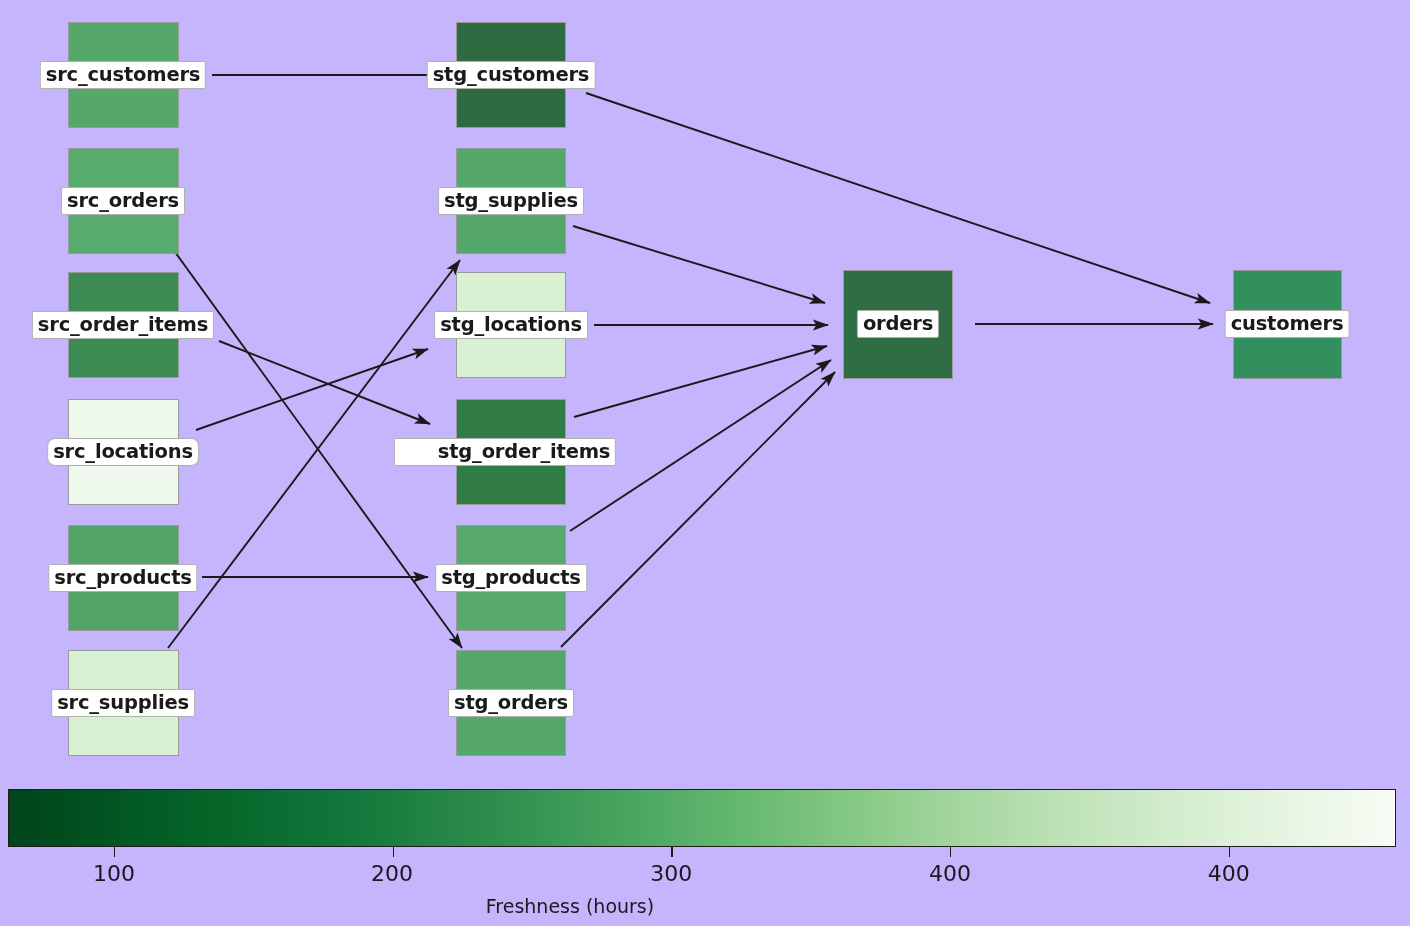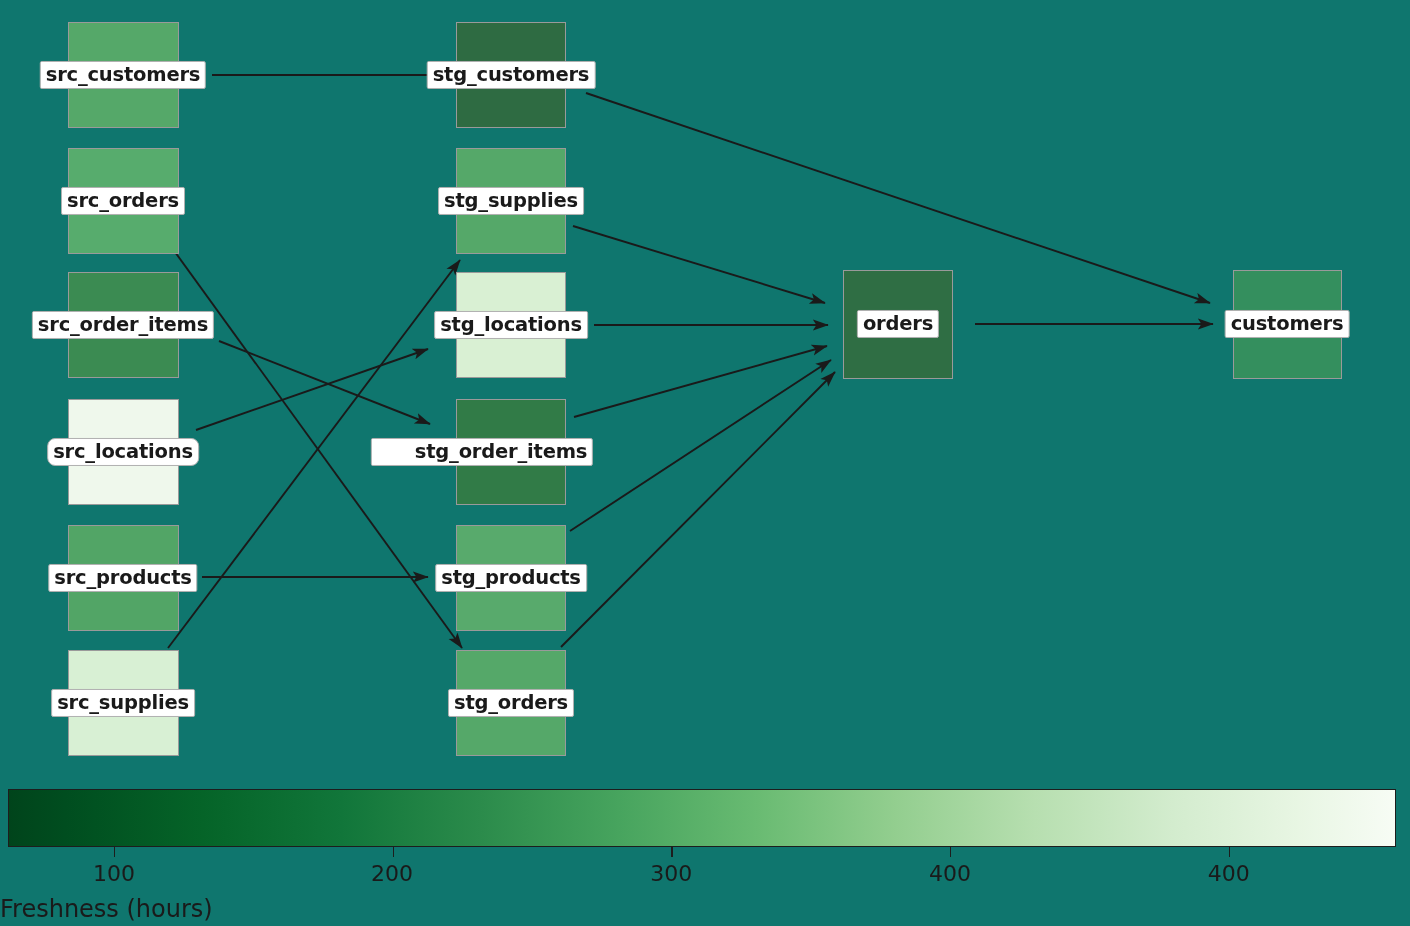--- a/index.html
+++ b/index.html
@@ -1,36 +1,36 @@
 <!DOCTYPE html>
 <html><head>
 <meta charset="utf-8">
 <style>
   html,body{margin:0;padding:0;background:#ffffff;}
   body{width:1410px;height:926px;font-family:"DejaVu Sans","Liberation Sans",sans-serif;overflow:hidden;}
-  #stage{position:relative;width:1410px;height:926px;background:#0f766e;}
+  #stage{position:relative;width:1410px;height:926px;background:#c4b5fd;}
   #graph{position:absolute;left:0;top:0;width:1410px;height:780px;}
   .node{position:absolute;box-sizing:border-box;border:1.3px solid #9a9a9a;}
   .nodelabel{position:absolute;transform:translate(-50%,-50%);
     background:#ffffff;border:1.4px solid #b0b0b0;border-radius:2px;
     padding:2px 5px 3px 5px;font-size:19.5px;font-weight:bold;color:#1a1a1a;
     white-space:nowrap;line-height:1.08;letter-spacing:-0.2px;}
   #edges{position:absolute;left:0;top:0;width:1410px;height:780px;overflow:visible;}
   #cbar{position:absolute;left:8px;top:789px;width:1388px;height:58px;
         box-sizing:border-box;border:1.4px solid #1d1d1d;
         background:linear-gradient(to right,
           #00441b 0%, #004d1f 4%, #056428 14%, #11763a 24%,
           #2b8b4b 34%, #47a45e 44%, #69bb72 54%, #93ce8f 64%,
           #b7dfb0 74%, #d3ecce 84%, #e8f6e3 93%, #f7fcf5 100%);}
   #cbticks{position:absolute;left:0;top:847px;width:1410px;height:12px;}
   .cbtick{position:absolute;top:0;width:1.4px;height:10px;background:#1d1d1d;}
   .cblabel{position:absolute;top:861px;transform:translateX(-50%);
     font-size:22px;color:#1a1a1a;white-space:nowrap;}
-  #cbtitle{position:absolute;top:895px;left:0;width:1140px;text-align:left;
-    font-size:24px;color:#1a1a1a;}
+  #cbtitle{position:absolute;top:895px;left:0;width:1140px;text-align:center;
+    font-size:19px;color:#1a1a1a;}
 </style>
 </head>
 <body>
 
 <div id="stage">
 
   <div id="graph">
     <svg id="edges" viewBox="0 0 1410 780" preserveAspectRatio="none">
       <defs>
         <marker id="ah" markerWidth="9" markerHeight="9" refX="8" refY="3.1" orient="auto" markerUnits="strokeWidth">
@@ -73,21 +73,21 @@
     <div id="nodelabels">
         <div class="nodelabel" style="left: 123px; top: 75px;">src_customers</div>
         <div class="nodelabel" style="left: 123px; top: 201px;">src_orders</div>
         <div class="nodelabel" style="left: 123px; top: 325px; text-align: center;">src_order_items</div>
         <div class="nodelabel" style="left: 123px; top: 452px; border-radius: 8px;">src_locations</div>
         <div class="nodelabel" style="left: 123px; top: 578px;">src_products</div>
         <div class="nodelabel" style="left: 123px; top: 703px;">src_supplies</div>
         <div class="nodelabel" style="left: 511px; top: 75px;">stg_customers</div>
         <div class="nodelabel" style="left: 511px; top: 201px;">stg_supplies</div>
         <div class="nodelabel" style="left: 511px; top: 325px;">stg_locations</div>
-        <div class="nodelabel" style="left: 482px; top: 452px; padding-left: 43px;">stg_order_items</div>
+        <div class="nodelabel" style="left: 505px; top: 452px; padding-left: 43px;">stg_order_items</div>
         <div class="nodelabel" style="left: 511px; top: 578px;">stg_products</div>
         <div class="nodelabel" style="left: 511px; top: 703px;">stg_orders</div>
         <div class="nodelabel" style="left: 898px; top: 324px;">orders</div>
         <div class="nodelabel" style="left: 1287px; top: 324px;">customers</div>
       </div>
   </div>
 
   <div id="cbar"></div>
   <div id="cbticks">
       <div class="cbtick" style="left: 113.912px;"></div>

